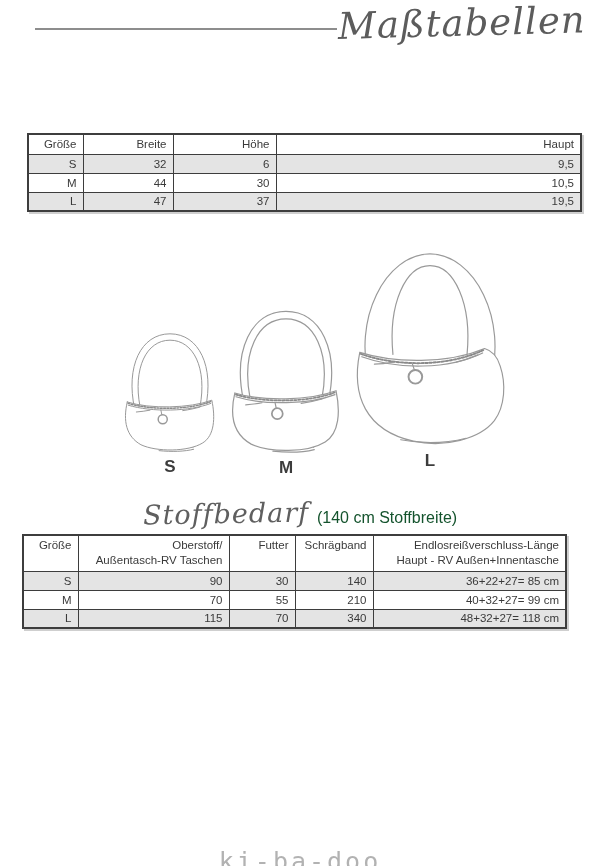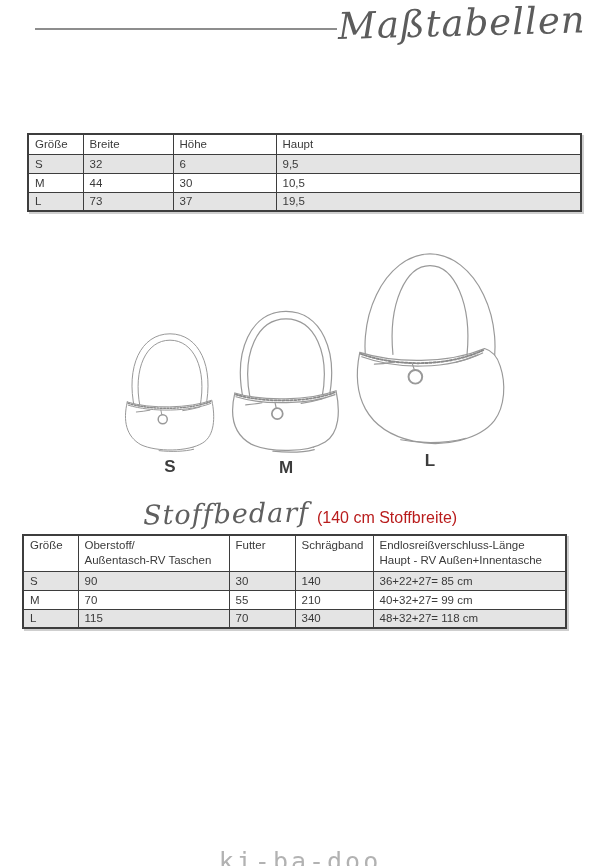--- a/index.html
+++ b/index.html
@@ -38,21 +38,21 @@
     position: absolute;
     border-collapse: collapse;
     font-size: 11.5px;
     color: #3a3a3a;
     box-shadow: 2px 2px 0 #cfcfcf;
     background: #ffffff;
   }
   table.datatable th, table.datatable td {
     border: 1px solid #3d3d3d;
     padding: 1px 6px;
-    text-align: left;
+    text-align: right;
     font-weight: 400;
     white-space: nowrap;
     overflow: hidden;
   }
   table.datatable { border: 2px solid #3d3d3d; }
   table.datatable tr { height: 19px; }
   table.datatable thead tr { height: 20px; }
   tr.shaded td { background: #e4e4e4; }
   table#fabric-table thead tr { height: 36px; }
   table#fabric-table th { vertical-align: top; padding-top: 2px; line-height: 15px; }
@@ -86,21 +86,21 @@
   .fabric-heading .script {
     font-family: "DejaVu Serif", serif;
     font-style: italic;
     font-size: 27px;
     color: #5f5f5f;
     letter-spacing: 1px;
     transform: rotate(-1deg);
   }
   .fabric-heading .plain {
     font-size: 16px;
-    color: #b91c1c;
+    color: #14532d;
   }
 
   
   .footer-logo {
     position: absolute;
     left: 0; top: 847px;
     width: 600px;
     text-align: center;
     font-family: "DejaVu Sans Mono", monospace;
     font-size: 25px;
@@ -139,21 +139,21 @@
         <td>9,5</td>
       </tr>
       <tr>
         <td>M</td>
         <td>44</td>
         <td>30</td>
         <td>10,5</td>
       </tr>
       <tr class="shaded">
         <td>L</td>
-        <td>73</td>
+        <td>47</td>
         <td>37</td>
         <td>19,5</td>
       </tr>
     </tbody>
   </table>
 
   <div class="bag" style="left:120px; top:330px; width:100px;">
     <svg width="100" height="124" viewBox="5 20 110 136" fill="none" stroke="#999999" stroke-width="1.1" stroke-linecap="round">
       <path d="M21,106 C11,60 28,24 60,24 C92,24 109,60 99,106"></path>
       <path d="M27,104 C19,62 34,31 60,31 C86,31 101,62 93,104"></path>

